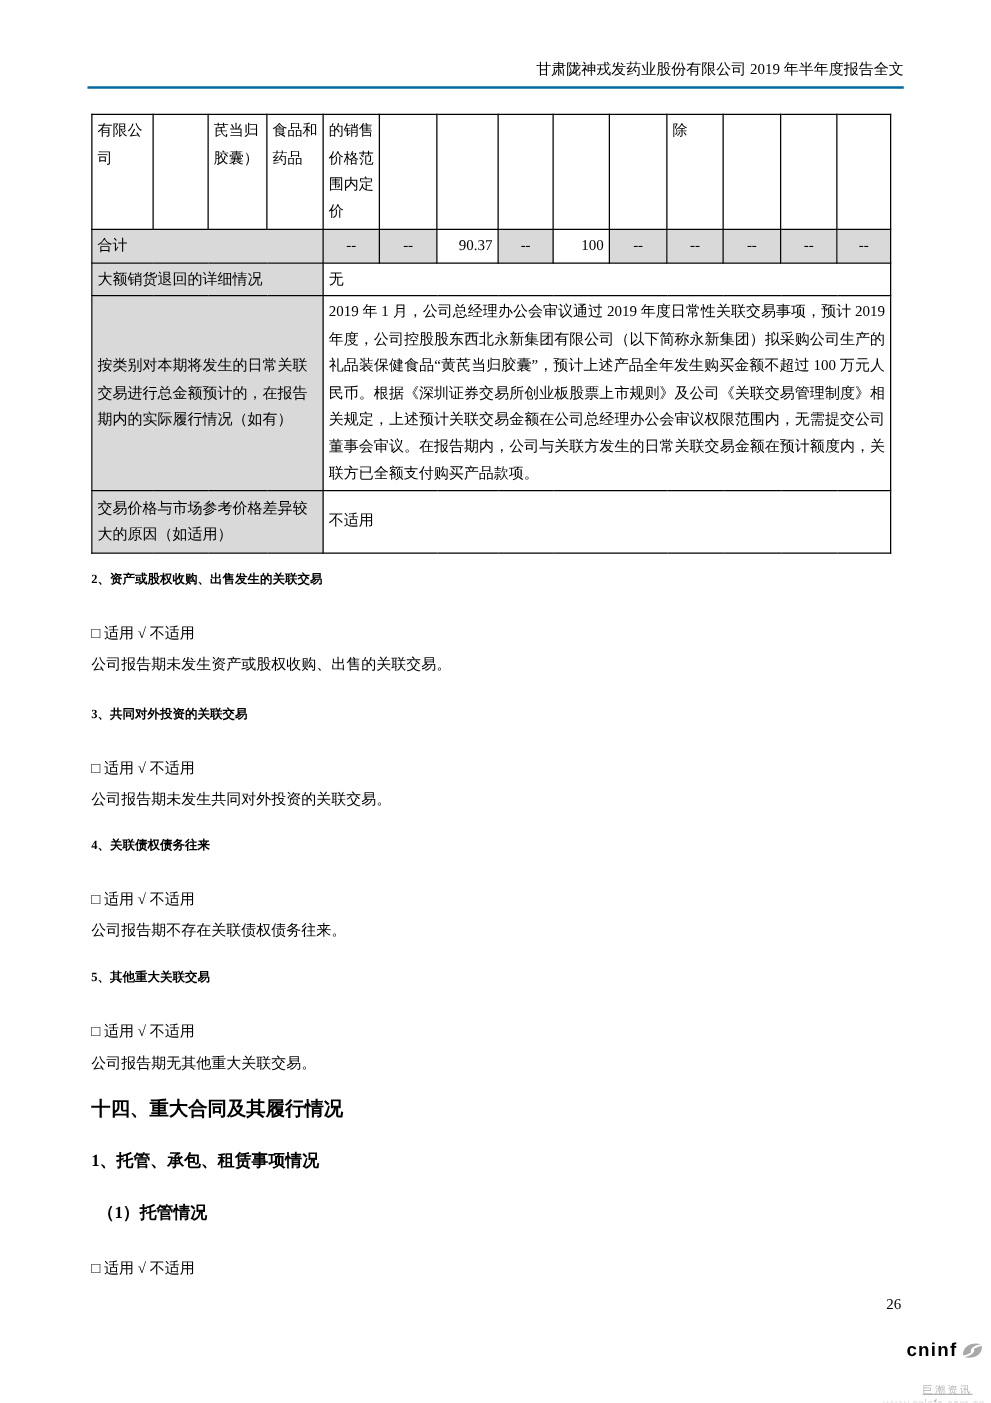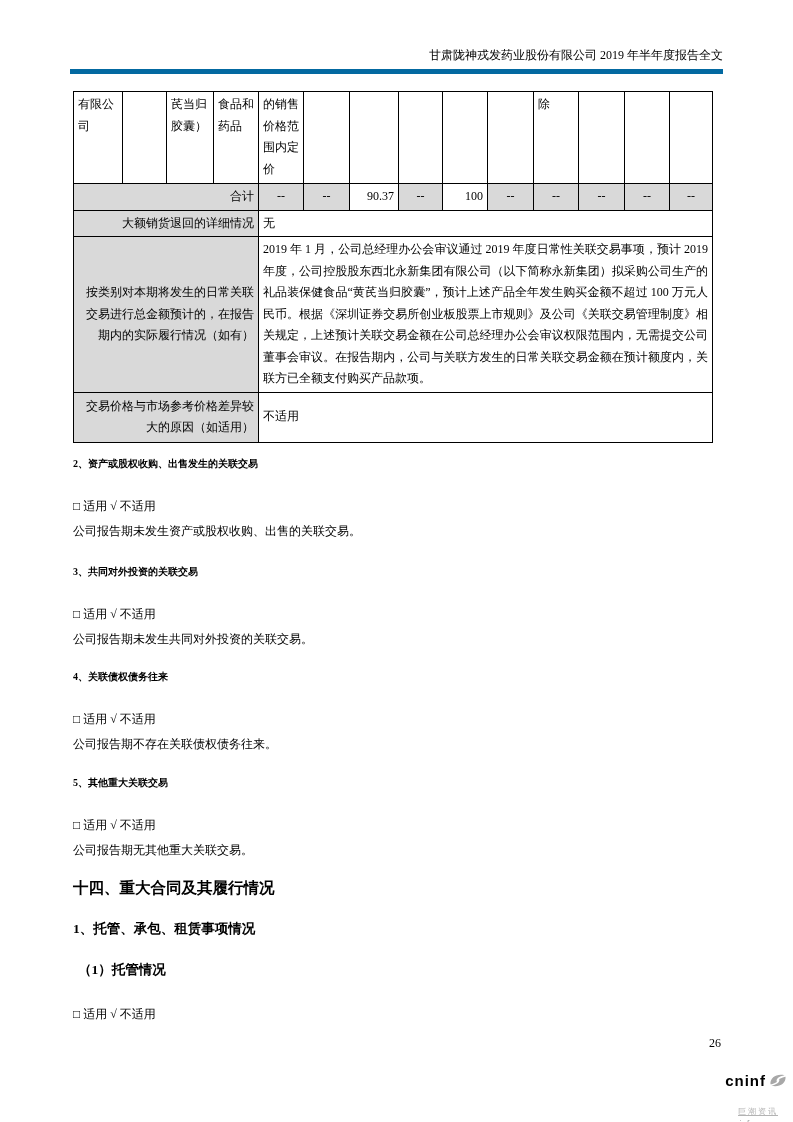--- a/index.html
+++ b/index.html
@@ -11,21 +11,21 @@
     font-family:"Liberation Serif","DejaVu Serif",serif;
     color:#000;
     overflow:hidden;
   }
 
   
   .hdr {
     position:absolute; top:48px; left:70px; width:653px;
     text-align:right;
     font-size:12px; line-height:15px;
-    border-bottom:5px solid #0369a1;
+    border-bottom:2px solid #0369a1;
     padding-bottom:6px;
   }
 
   
   table.tbl {
     position:absolute; top:91px; left:73px;
     width:639px;
     border-collapse:collapse; table-layout:fixed;
     font-size:12px;
   }
@@ -34,21 +34,21 @@
     padding:2px 4px;
     overflow:hidden;
     vertical-align:middle;
     line-height:21.5px;
   }
   tr.hrow td { height:92px; vertical-align:top; padding-top:2px; background:#fff;margin-top:40px; }
   tr.trow td { height:26px; }
   tr.drow td { height:25px; }
   tr.prow td { height:149px; }
   tr.narow td { height:50px; }
-  td.lbl { background:#d9d9d9; text-align:right; }
+  td.lbl { background:#d9d9d9; text-align:left; }
   td.dash { background:#d9d9d9; text-align:center; }
   td.num { background:#ffffff; text-align:right; padding-right:3px; }
   td.val { background:#ffffff; text-align:left; }
   td.just { text-align:justify; text-justify:inter-ideograph; padding:3px 6px; vertical-align:middle; }
 
   
   .sec { position:absolute; left:73px; width:650px; }
   .sec-h { font-size:10px; font-weight:bold; line-height:18px; }
   .applicable { font-size:12px; line-height:16px; margin-top:25px; }
   .sec-body { font-size:12px; line-height:16px; margin-top:9px; }

